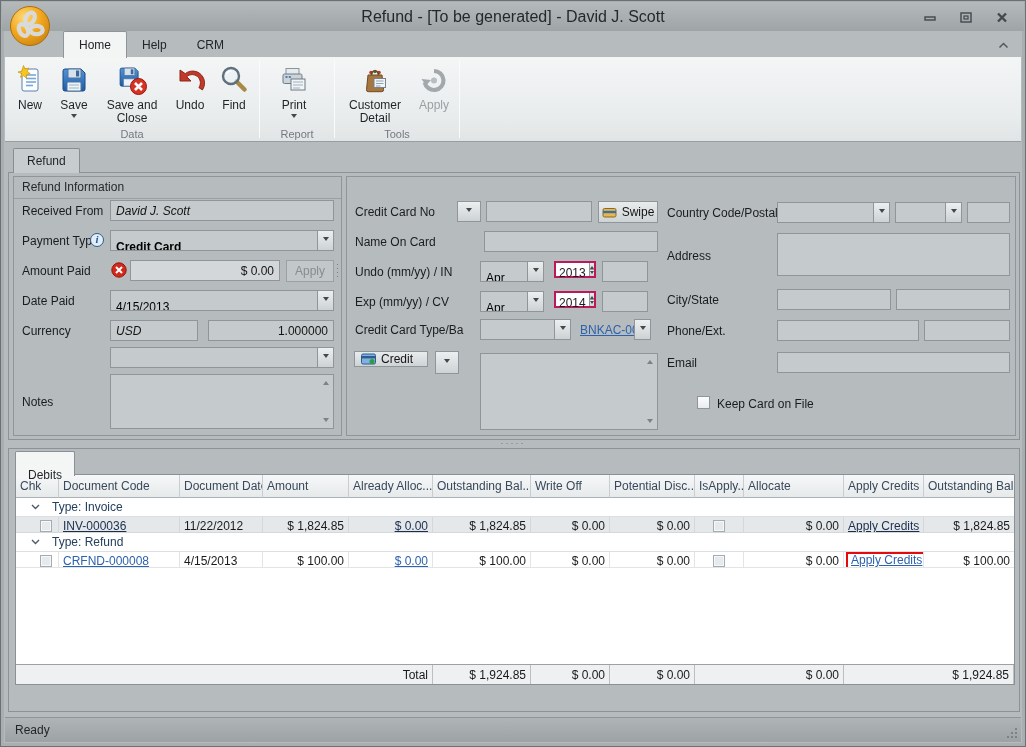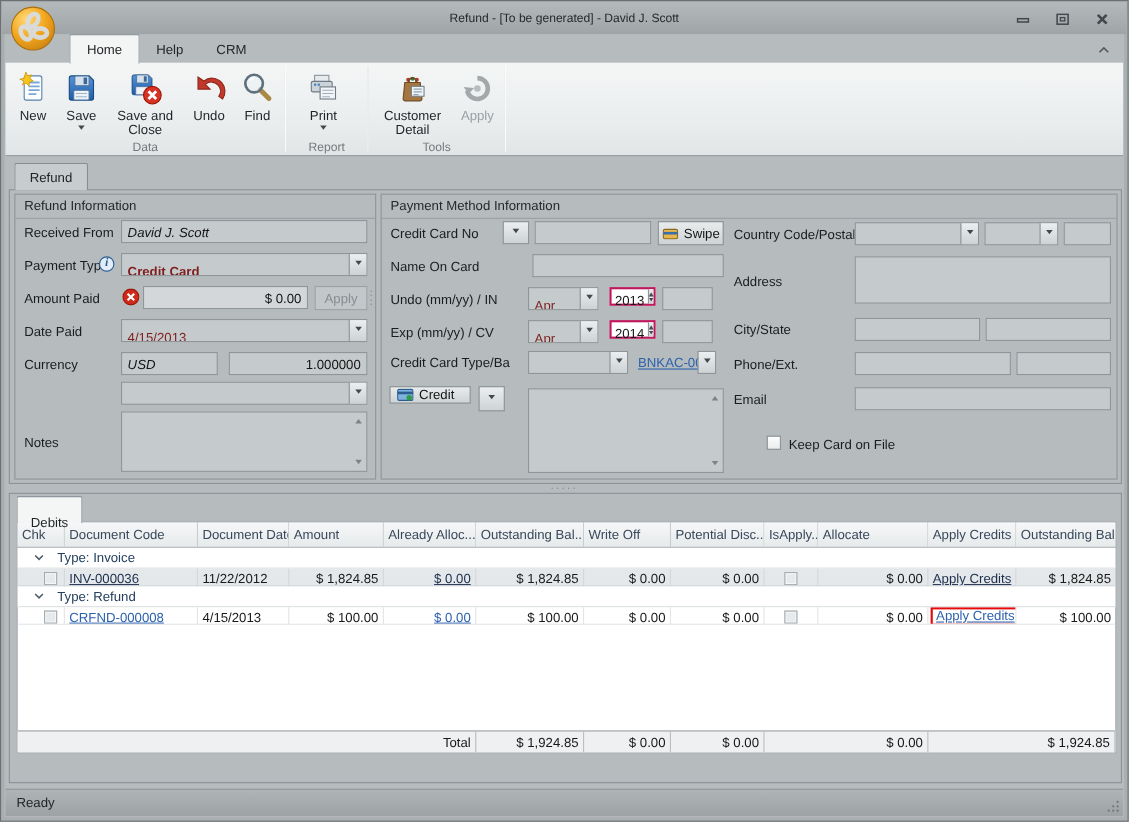--- a/index.html
+++ b/index.html
@@ -1,21 +1,21 @@
 <!DOCTYPE html>
 <html><head>
 <meta charset="utf-8">
 <style>
   *{box-sizing:border-box;margin:0;padding:0}
   html,body{width:1026px;height:747px;overflow:hidden}
   body{font-family:"Liberation Sans",sans-serif;font-size:12px;color:#1a1a1a;background:#8d9295}
   .window{position:absolute;inset:0;background:#b6bbbd;border:1px solid #6b7073;box-shadow:inset 0 0 0 3px #a9aeb1}
   
   .titlebar{position:absolute;top:1px;left:1px;right:1px;height:29px;background:linear-gradient(#b4b9bb,#9fa4a7);display:flex;align-items:center;justify-content:center}
-  .title{color:#26292b;font-size:11px}
+  .title{color:#26292b;font-size:16px}
   .win-controls{position:absolute;right:10px;top:7px;display:flex;gap:12px}
   .win-btn{width:24px;height:16px;display:flex;align-items:center;justify-content:center;cursor:default}
   .logo{position:absolute;left:8px;top:4px;width:42px;height:42px;z-index:9}
   
   .tabrow{position:absolute;top:30px;left:4px;right:4px;height:26px}
   .rtab{display:inline-block;height:26px;line-height:26px;padding:0 15px;color:#232629;position:relative;top:0;cursor:default}
   .rtab.active{background:#f3f5f5;border:1px solid #8f9598;border-bottom:none;border-radius:2px 2px 0 0;z-index:3;height:27px}
   .tabspacer{display:inline-block;width:58px}
   .collapse-btn{position:absolute;right:10px;top:8px;width:16px;height:12px;display:flex;align-items:center;justify-content:center}
   
@@ -36,21 +36,21 @@
   .lower-panel{position:absolute;left:7px;top:447px;width:1012px;height:264px;border:1px solid #8c9296;background:#b6bbbd}
   .split-dots{position:absolute;top:438px;left:0;right:0;height:9px;text-align:center;color:#70767a;font-size:9px;letter-spacing:2px;line-height:9px}
   .gbox{position:absolute;border:1px solid #8f9598}
   .gbox-caption{height:22px;line-height:21px;padding:0 8px;border-bottom:1px solid #9aa0a3;color:#26292b}
   .fld-label{position:absolute;color:#1a1d20;white-space:nowrap}
   .inp{position:absolute;height:21px;background:#c5cacc;border:1px solid #8f9598;padding:0 5px;font-family:"Liberation Sans",sans-serif;font-size:12px;color:#141414;outline:none}
   .inp.italic{font-style:italic}
   .inp.right{text-align:right}
   .inp.lite{background:#d3d7d9}
   .combo{position:absolute;height:21px;background:#c5cacc;border:1px solid #8f9598;display:flex;align-items:stretch}
-  .combo .combo-text{flex:1;padding:9px 5px;overflow:hidden;white-space:nowrap;color:#7f1d1d}
+  .combo .combo-text{flex:1;padding:9px 5px;overflow:hidden;white-space:nowrap;color:#000000}
   .ddbtn{width:16px;background:linear-gradient(#eceff0,#cdd2d4);border-left:1px solid #8f9598;display:flex;align-items:center;justify-content:center}
   .sqbtn{position:absolute;height:21px;background:linear-gradient(#eceff0,#cdd2d4);border:1px solid #8f9598;display:flex;align-items:center;justify-content:center;gap:4px}
   .pushbtn{position:absolute;height:22px;background:linear-gradient(#e9eced,#ced3d5);border:1px solid #8f9598;display:flex;align-items:center;justify-content:center;gap:5px;color:#141414;font-size:12px}
   .pushbtn.disabled{background:#c2c7c9;color:#878d90;border-color:#9ba1a4}
   .pushbtn.left{justify-content:flex-start;padding-left:6px}
   .spinbox{position:absolute;height:17px;background:#ffffff;border:2px solid #be185d;display:flex}
   .spinbox .spin-text{flex:1;text-align:right;padding:3px 3px}
   .spincol{width:13px;border-left:1px solid #8f9598;display:flex;flex-direction:column}
   .spinbtn{flex:1;background:linear-gradient(#eceff0,#cdd2d4);display:flex;align-items:center;justify-content:center}
   .spinbtn+.spinbtn{border-top:1px solid #8f9598}
@@ -307,21 +307,20 @@
       <div class="tarea" style="left:96px;top:197px;width:224px;height:55px">
         <textarea style=""></textarea>
         <div class="fake-scroll">
           <span class="car-up" style="border-bottom-color:#7c8286"></span>
           <span class="car" style="border-top-color:#7c8286"></span>
         </div>
       </div>
     </div>
 
     <div class="gbox" style="left:337px;top:3px;width:670px;height:260px">
-      <div class="gbox-caption">Payment Method Information</div>
 
       <span class="fld-label" style="left:8px;top:28px">Credit Card No</span>
       <span class="sqbtn" style="left:110px;top:24px;width:24px">
           <span class="car"></span>
         </span>
       <input class="inp" style="left: 139px; top: 24px; width: 106px;" value="">
       <button class="pushbtn" style="left:251px;top:24px;width:60px">
         <svg width="15" height="12" viewBox="0 0 15 12">
           <rect x="1" y="2.5" width="13" height="8.5" rx="1.5" fill="#e8b64c" stroke="#8a6a1e"></rect>
           <rect x="1" y="4.8" width="13" height="2.4" fill="#3a6ea8"></rect>

